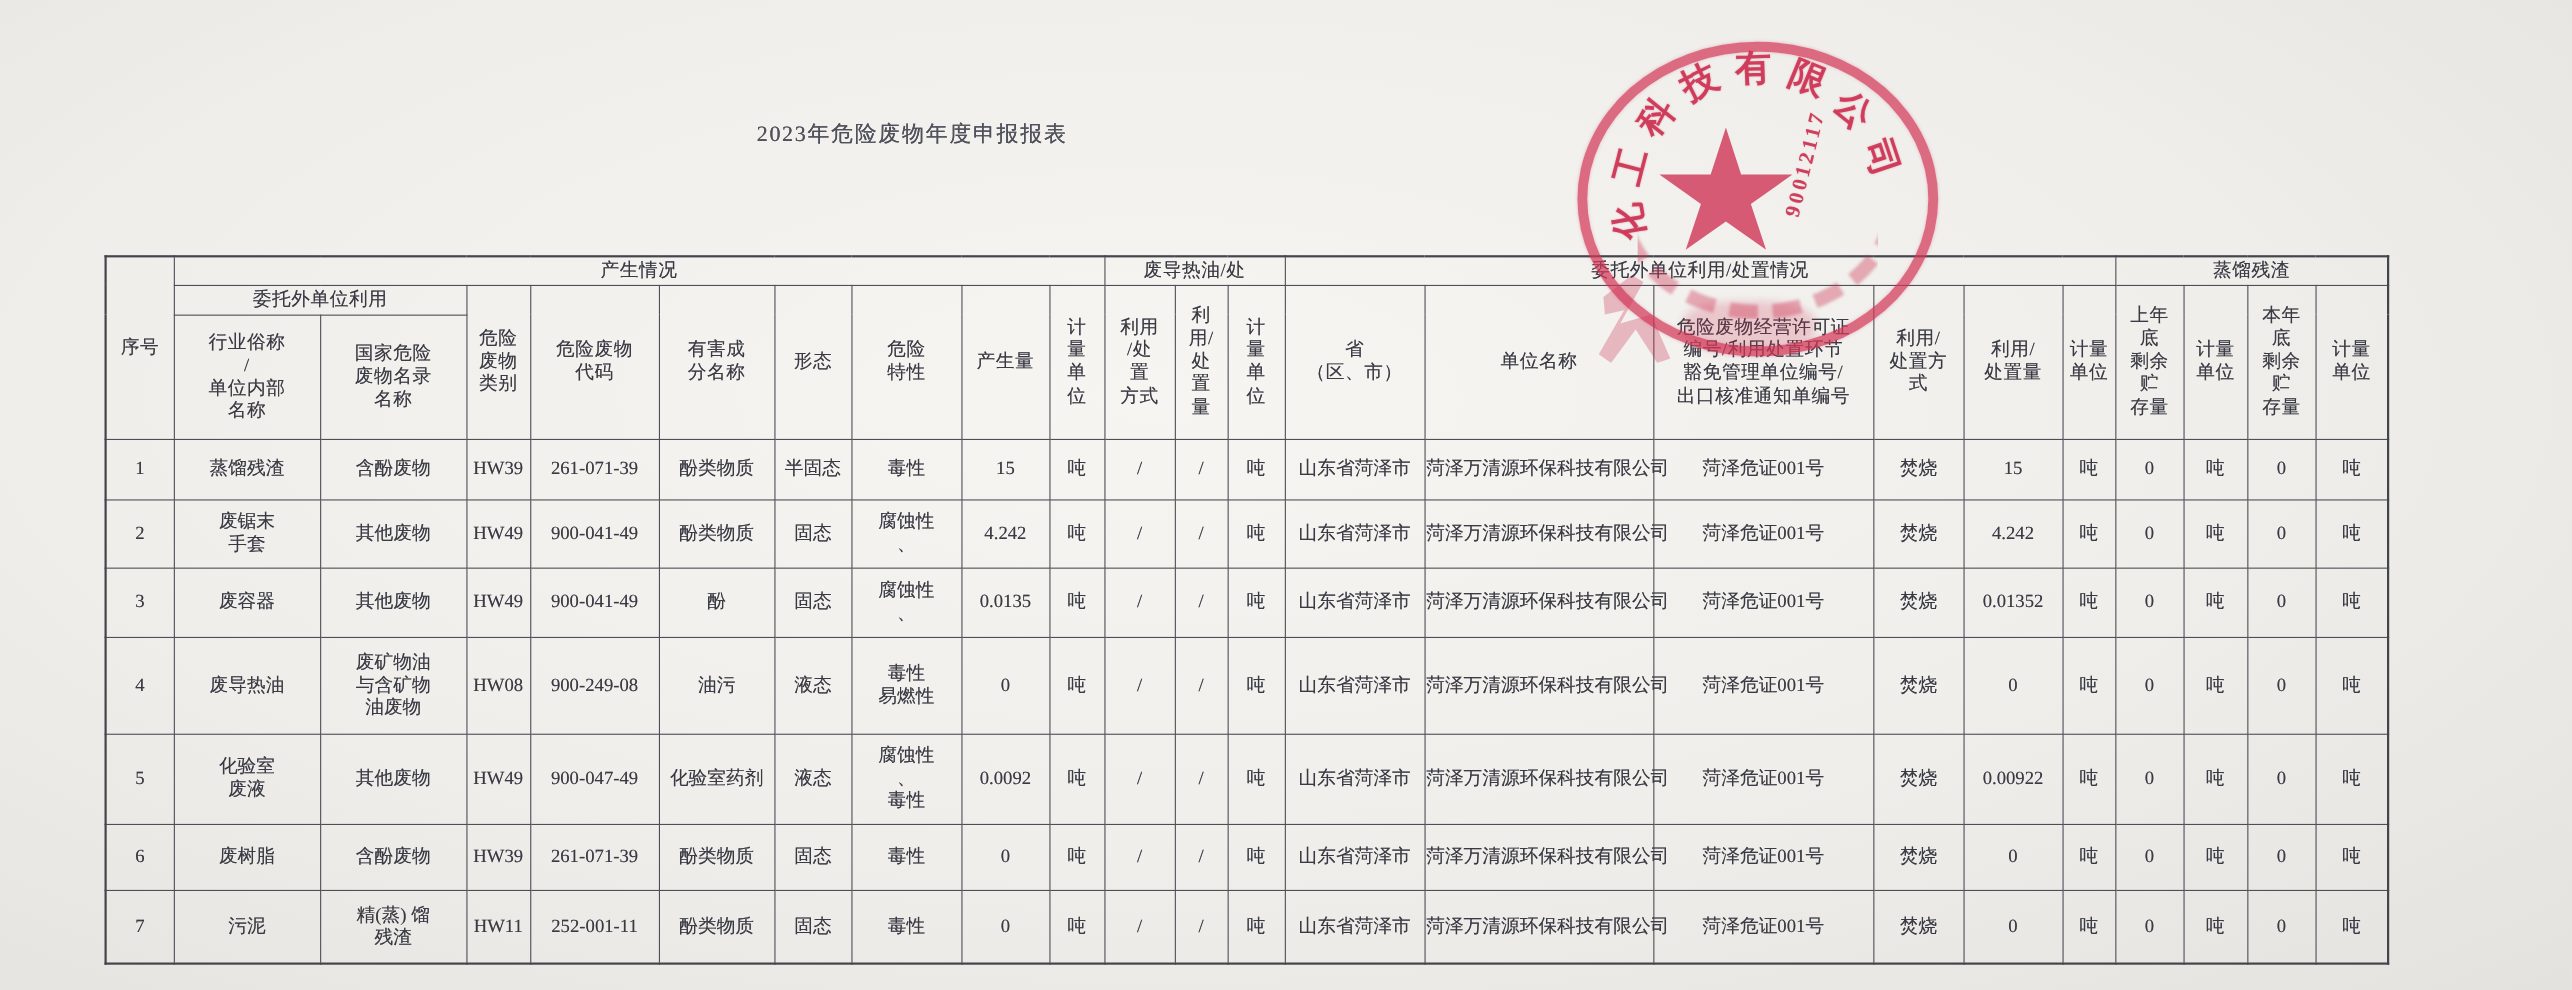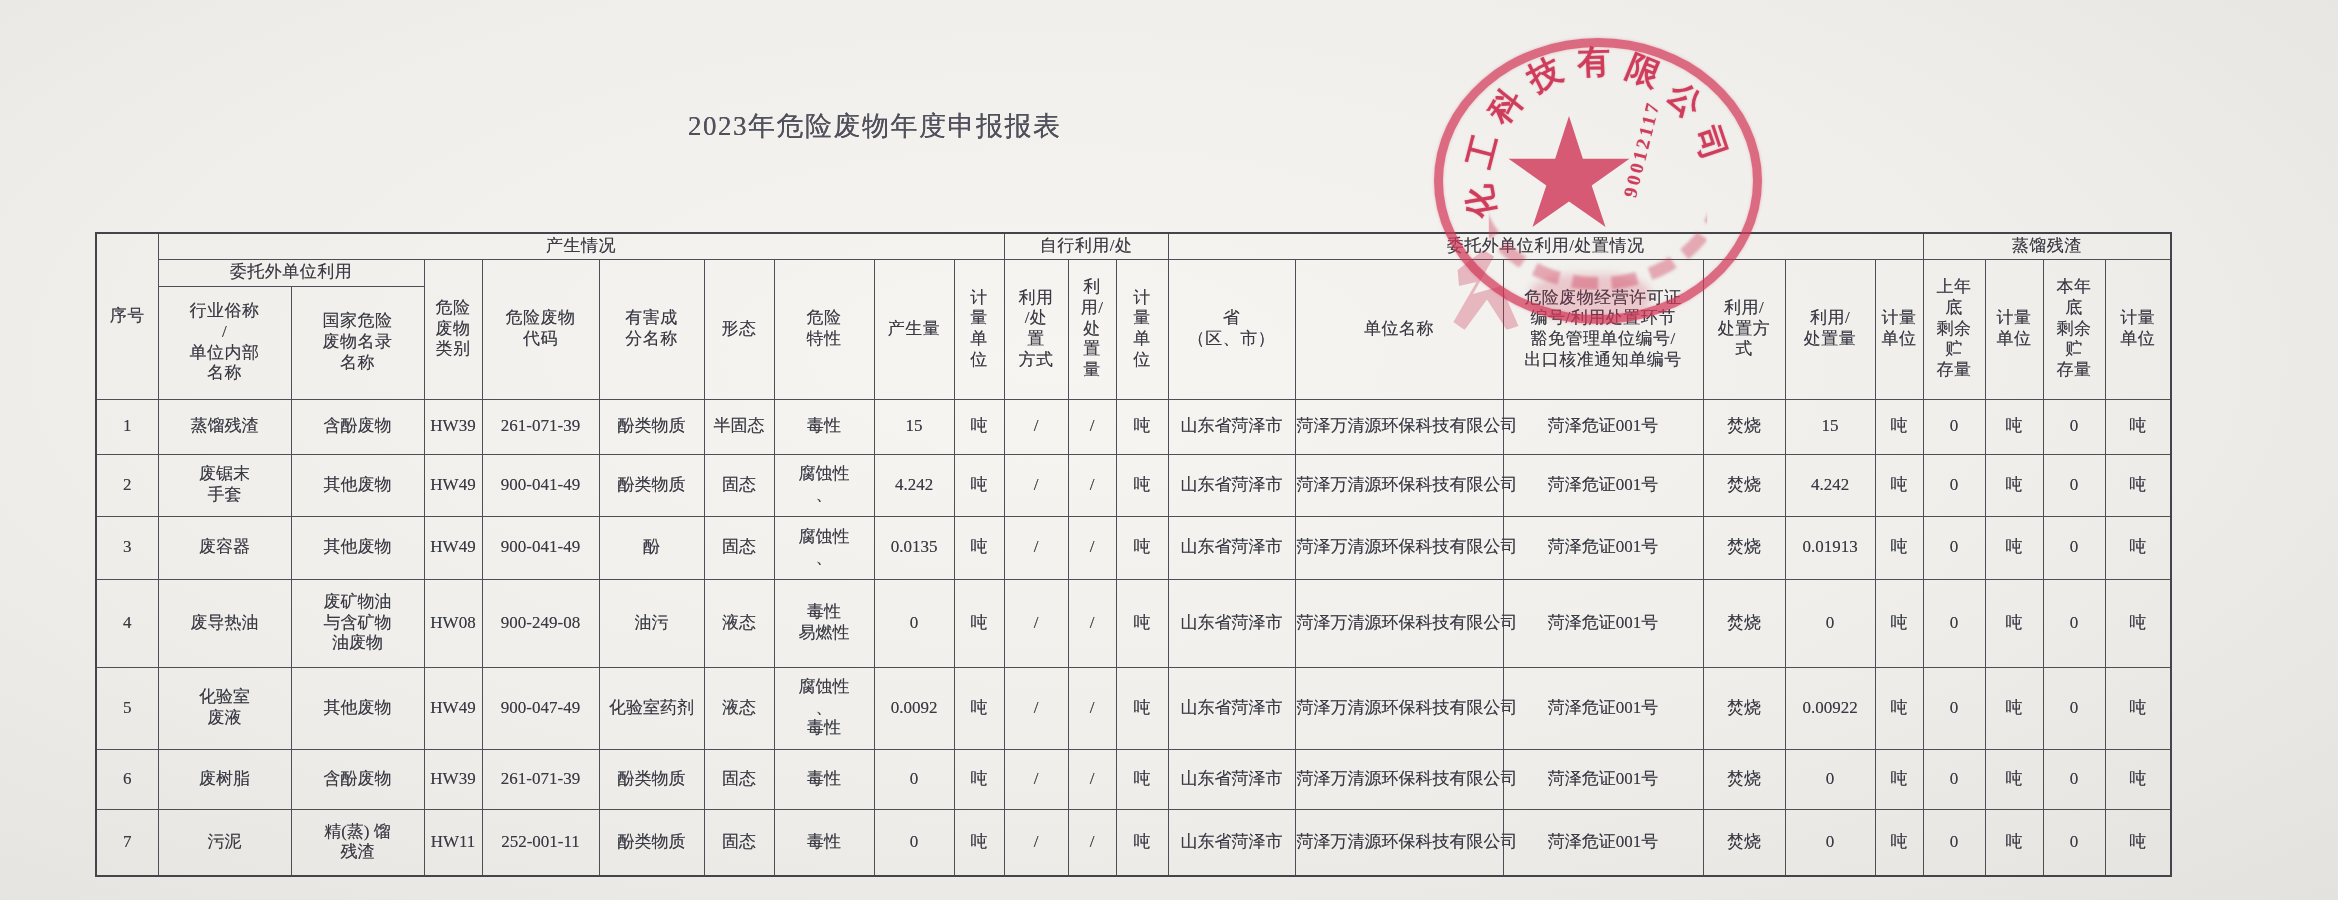--- a/index.html
+++ b/index.html
@@ -9,21 +9,21 @@
     font-family:"Liberation Serif","DejaVu Serif",serif;
     color:#3c3c46;
     position:relative;
   }
   .paper{
     position:absolute;inset:0;
     background:radial-gradient(ellipse at 45% 40%, #f6f5f2 0%, #efeeeb 55%, #e3e2df 100%);
   }
   .page-title{
     position:absolute;left:688px;top:108px;
-    font-size:27px;letter-spacing:1.5px;color:#51515c;
+    font-size:20px;letter-spacing:1.5px;color:#51515c;
     text-shadow:0 0 0.6px #51515c;
     white-space:nowrap;
   }
   
   table.report{
     position:absolute;left:95px;top:232px;
     width:2075px;
     border-collapse:collapse;
     table-layout:fixed;
     font-size:17px;
@@ -133,21 +133,21 @@
       <col style="width:48px">
       <col style="width:62px">
     <col style="width:58px">
       <col style="width:62px">
       <col style="width:66px">
   </colgroup>
   <thead>
     <tr class="hr1">
       <th rowspan="3">序号</th>
       <th colspan="9">产生情况</th>
-      <th colspan="3">自行利用/处</th>
+      <th colspan="3">废导热油/处</th>
       <th colspan="6">委托外单位利用/处置情况</th>
       <th colspan="4">蒸馏残渣</th>
     </tr>
     <tr class="hr2">
       <th colspan="2">委托外单位利用</th>
       <th rowspan="2">危险
 废物
 类别</th>
       <th rowspan="2">危险废物
 代码</th>
@@ -278,21 +278,21 @@
 、</td>
         <td>0.0135</td>
         <td>吨</td>
         <td>/</td>
         <td>/</td>
         <td>吨</td>
         <td>山东省菏泽市</td>
         <td>菏泽万清源环保科技有限公司</td>
         <td>菏泽危证001号</td>
         <td>焚烧</td>
-        <td>0.01913</td>
+        <td>0.01352</td>
         <td>吨</td>
         <td>0</td>
         <td>吨</td>
         <td>0</td>
         <td>吨</td>
       </tr>
       <tr>
         <td>4</td>
         <td>废导热油</td>
         <td>废矿物油

